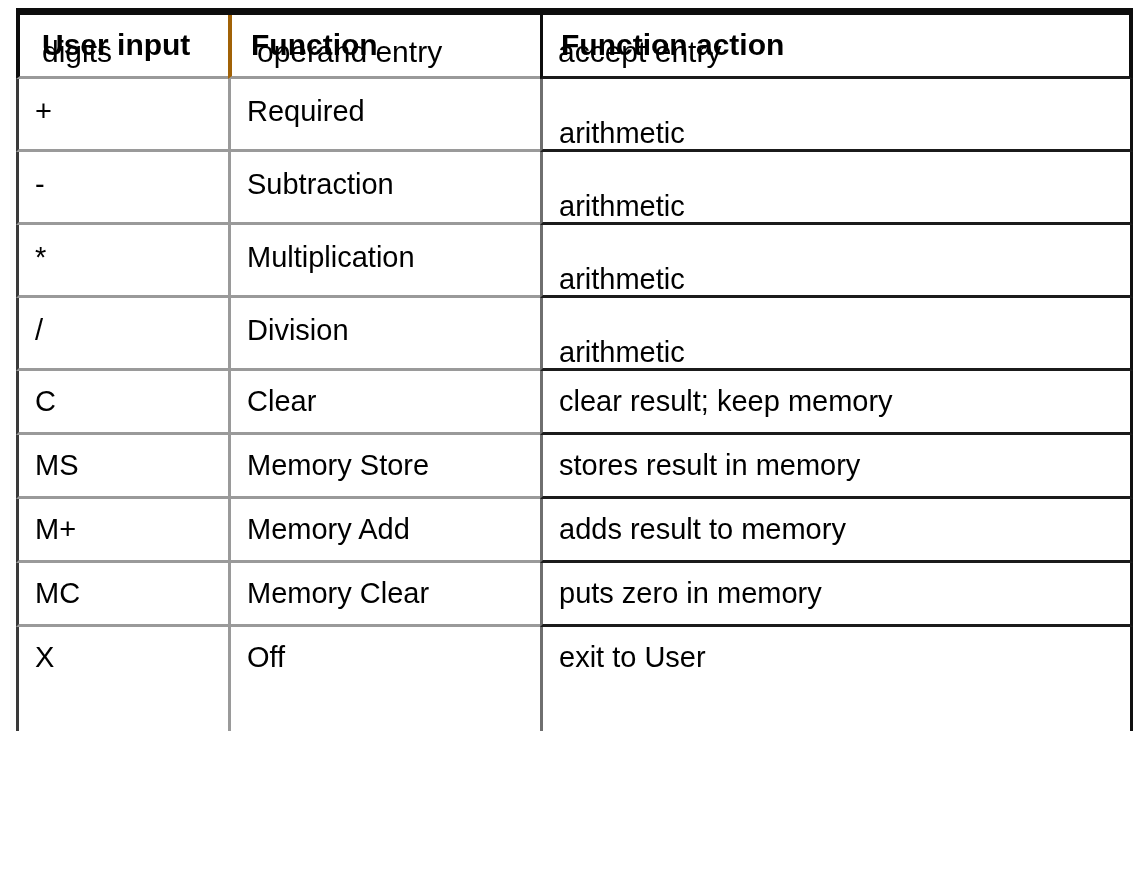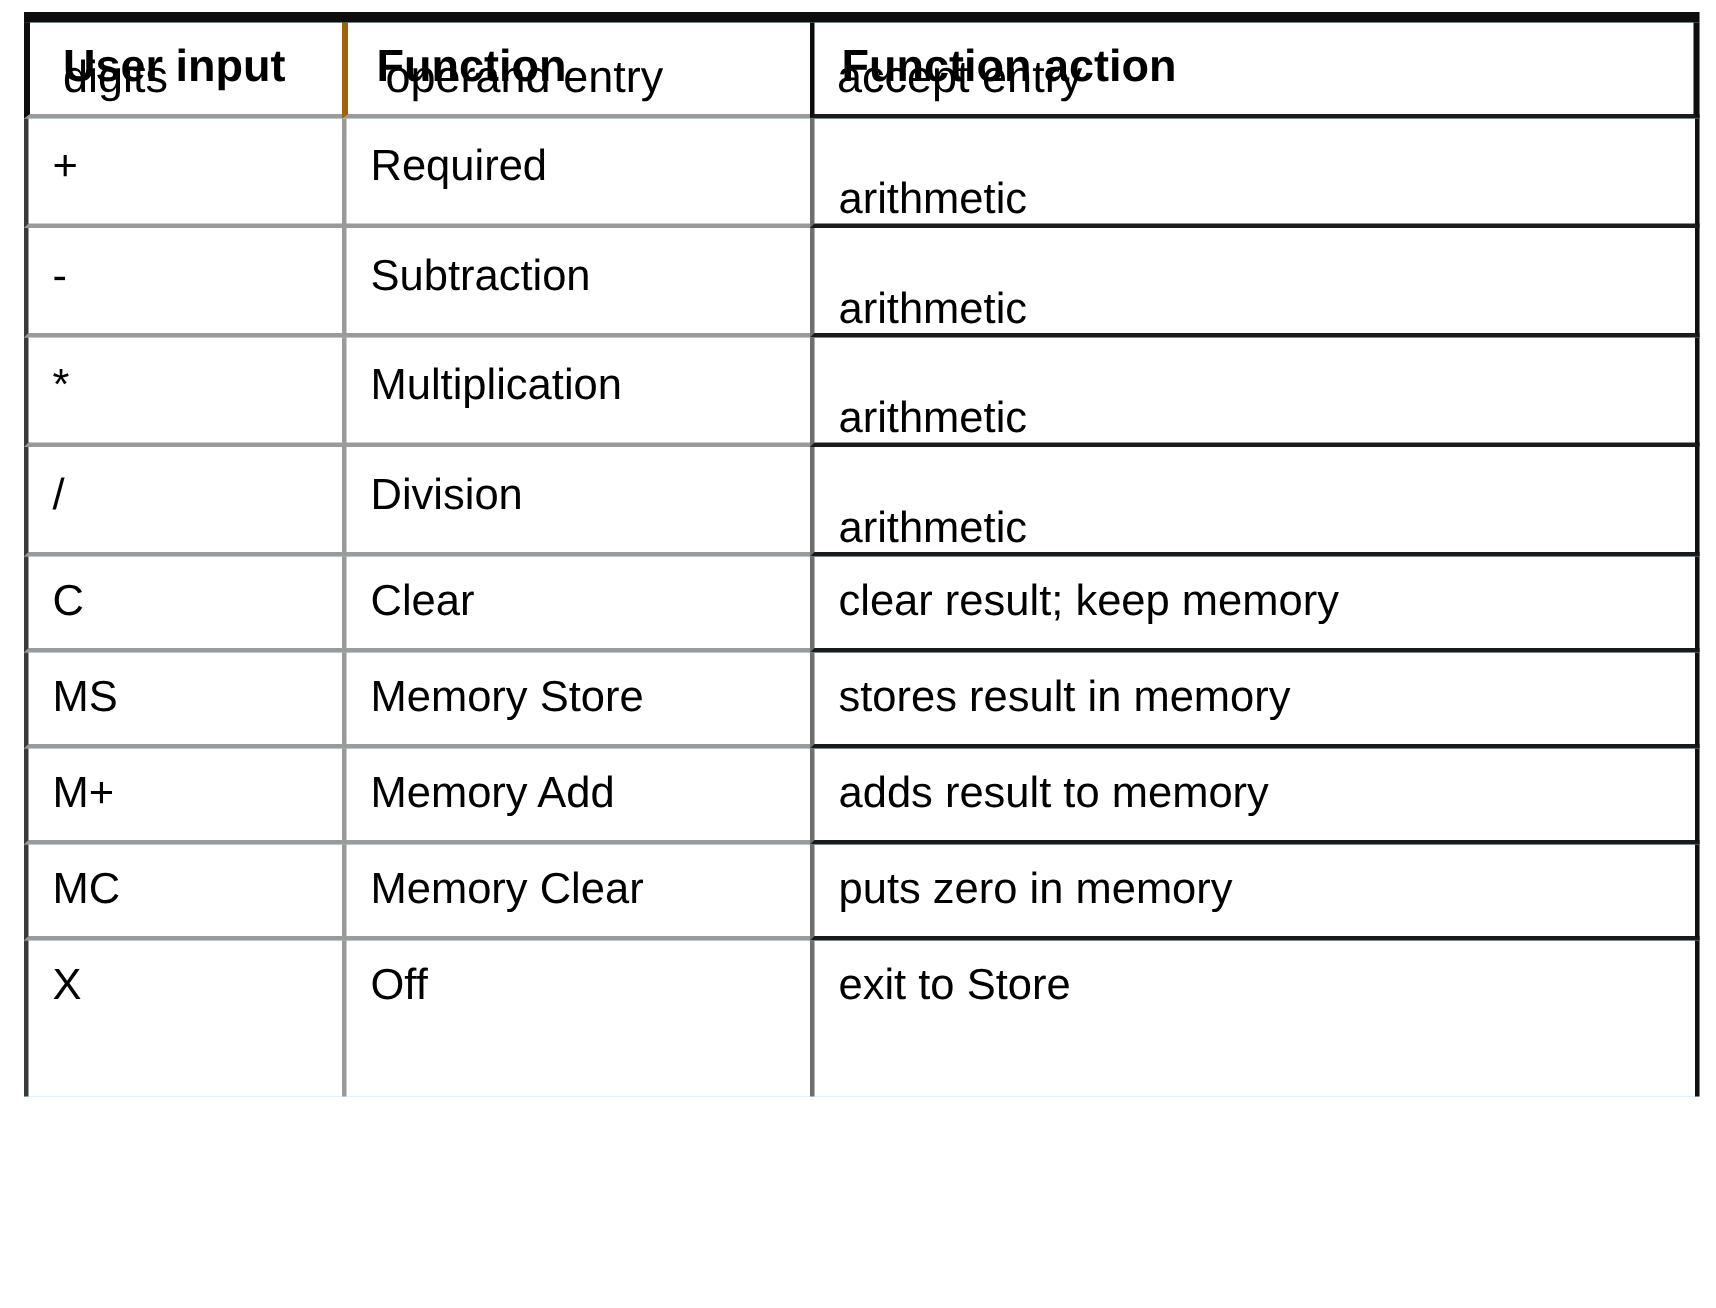--- a/index.html
+++ b/index.html
@@ -328,20 +328,20 @@
                 <span class="txt">X</span>
               </div>
             </td>
             <td>
               <div class="cell col-b">
                 <span class="txt">Off</span>
               </div>
             </td>
             <td>
               <div class="cell col-c">
-                <span class="txt">exit to Store</span>
+                <span class="txt">exit to User</span>
               </div>
             </td>
           </tr>
         </tbody>
     </table>
   </div>
 </div>
 
 </body></html>

